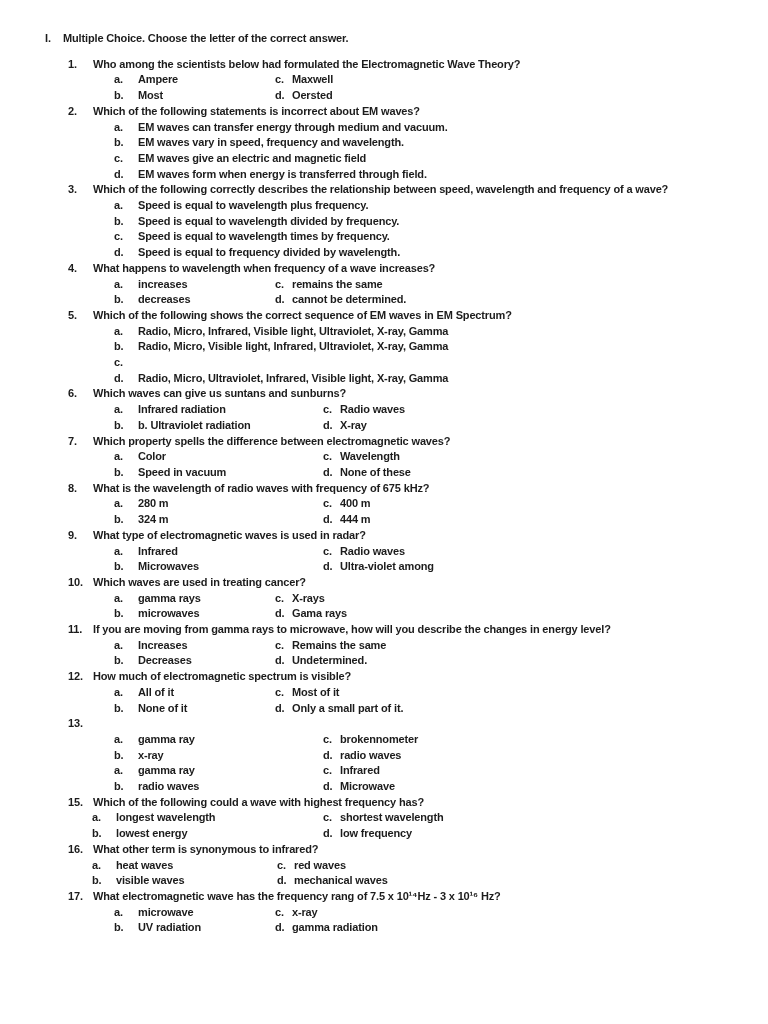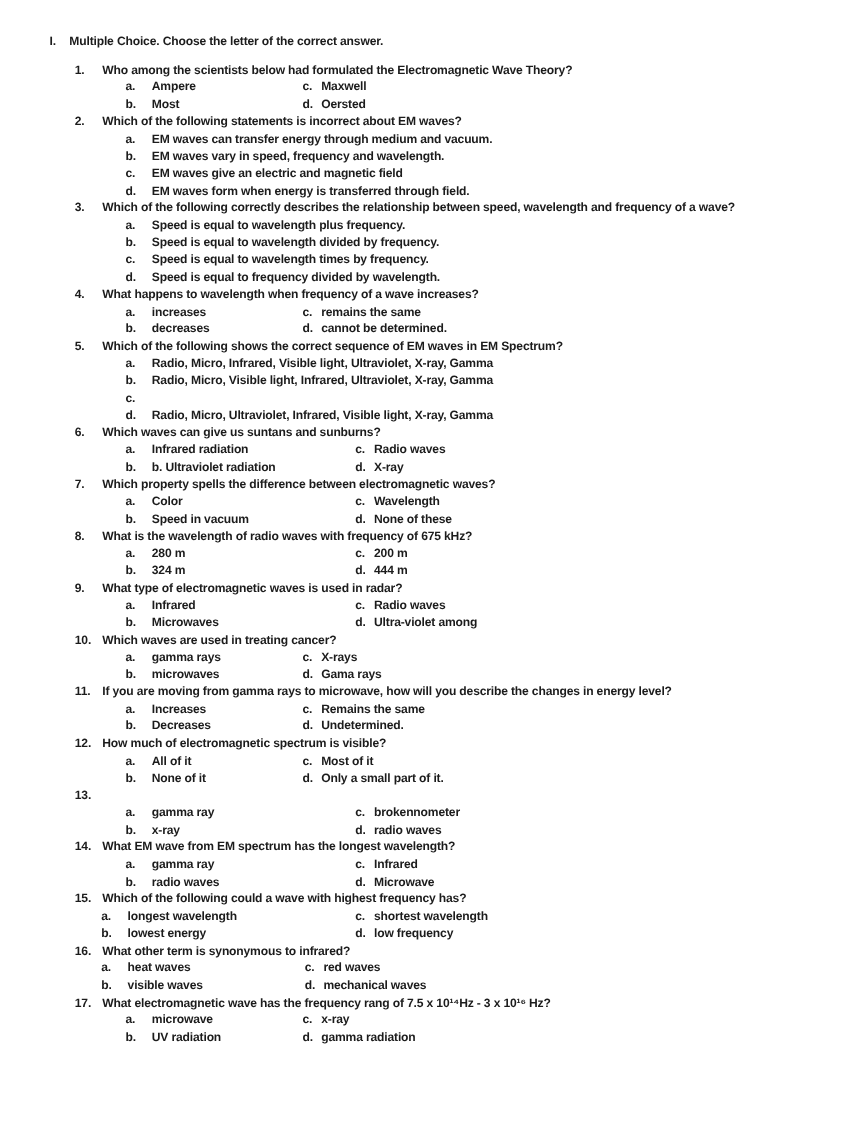--- a/index.html
+++ b/index.html
@@ -246,21 +246,21 @@
           <span class="q-num">8.</span>
           <span class="q-text">What is the wavelength of radio waves with frequency of 675 kHz?</span>
         </div>
         <div class="opts grid-wide">
           <div class="opt opt-left">
             <span class="opt-label">a.</span>
             <span class="opt-text">280 m</span>
           </div>
           <div class="opt opt-right">
             <span class="opt-label">c.</span>
-            <span class="opt-text">200 m</span>
+            <span class="opt-text">400 m</span>
           </div>
           <div class="opt opt-left">
             <span class="opt-label">b.</span>
             <span class="opt-text">324 m</span>
           </div>
           <div class="opt opt-right">
             <span class="opt-label">d.</span>
             <span class="opt-text">444 m</span>
           </div>
         </div>
@@ -378,24 +378,20 @@
             <span class="opt-label">b.</span>
             <span class="opt-text">x-ray</span>
           </div>
           <div class="opt opt-right">
             <span class="opt-label">d.</span>
             <span class="opt-text">radio waves</span>
           </div>
         </div>
       </div>
       <div class="question">
-        <div class="q-row">
-          <span class="q-num">14.</span>
-          <span class="q-text">What EM wave from EM spectrum has the longest wavelength?</span>
-        </div>
         <div class="opts grid-wide">
           <div class="opt opt-left">
             <span class="opt-label">a.</span>
             <span class="opt-text">gamma ray</span>
           </div>
           <div class="opt opt-right">
             <span class="opt-label">c.</span>
             <span class="opt-text">Infrared</span>
           </div>
           <div class="opt opt-left">

